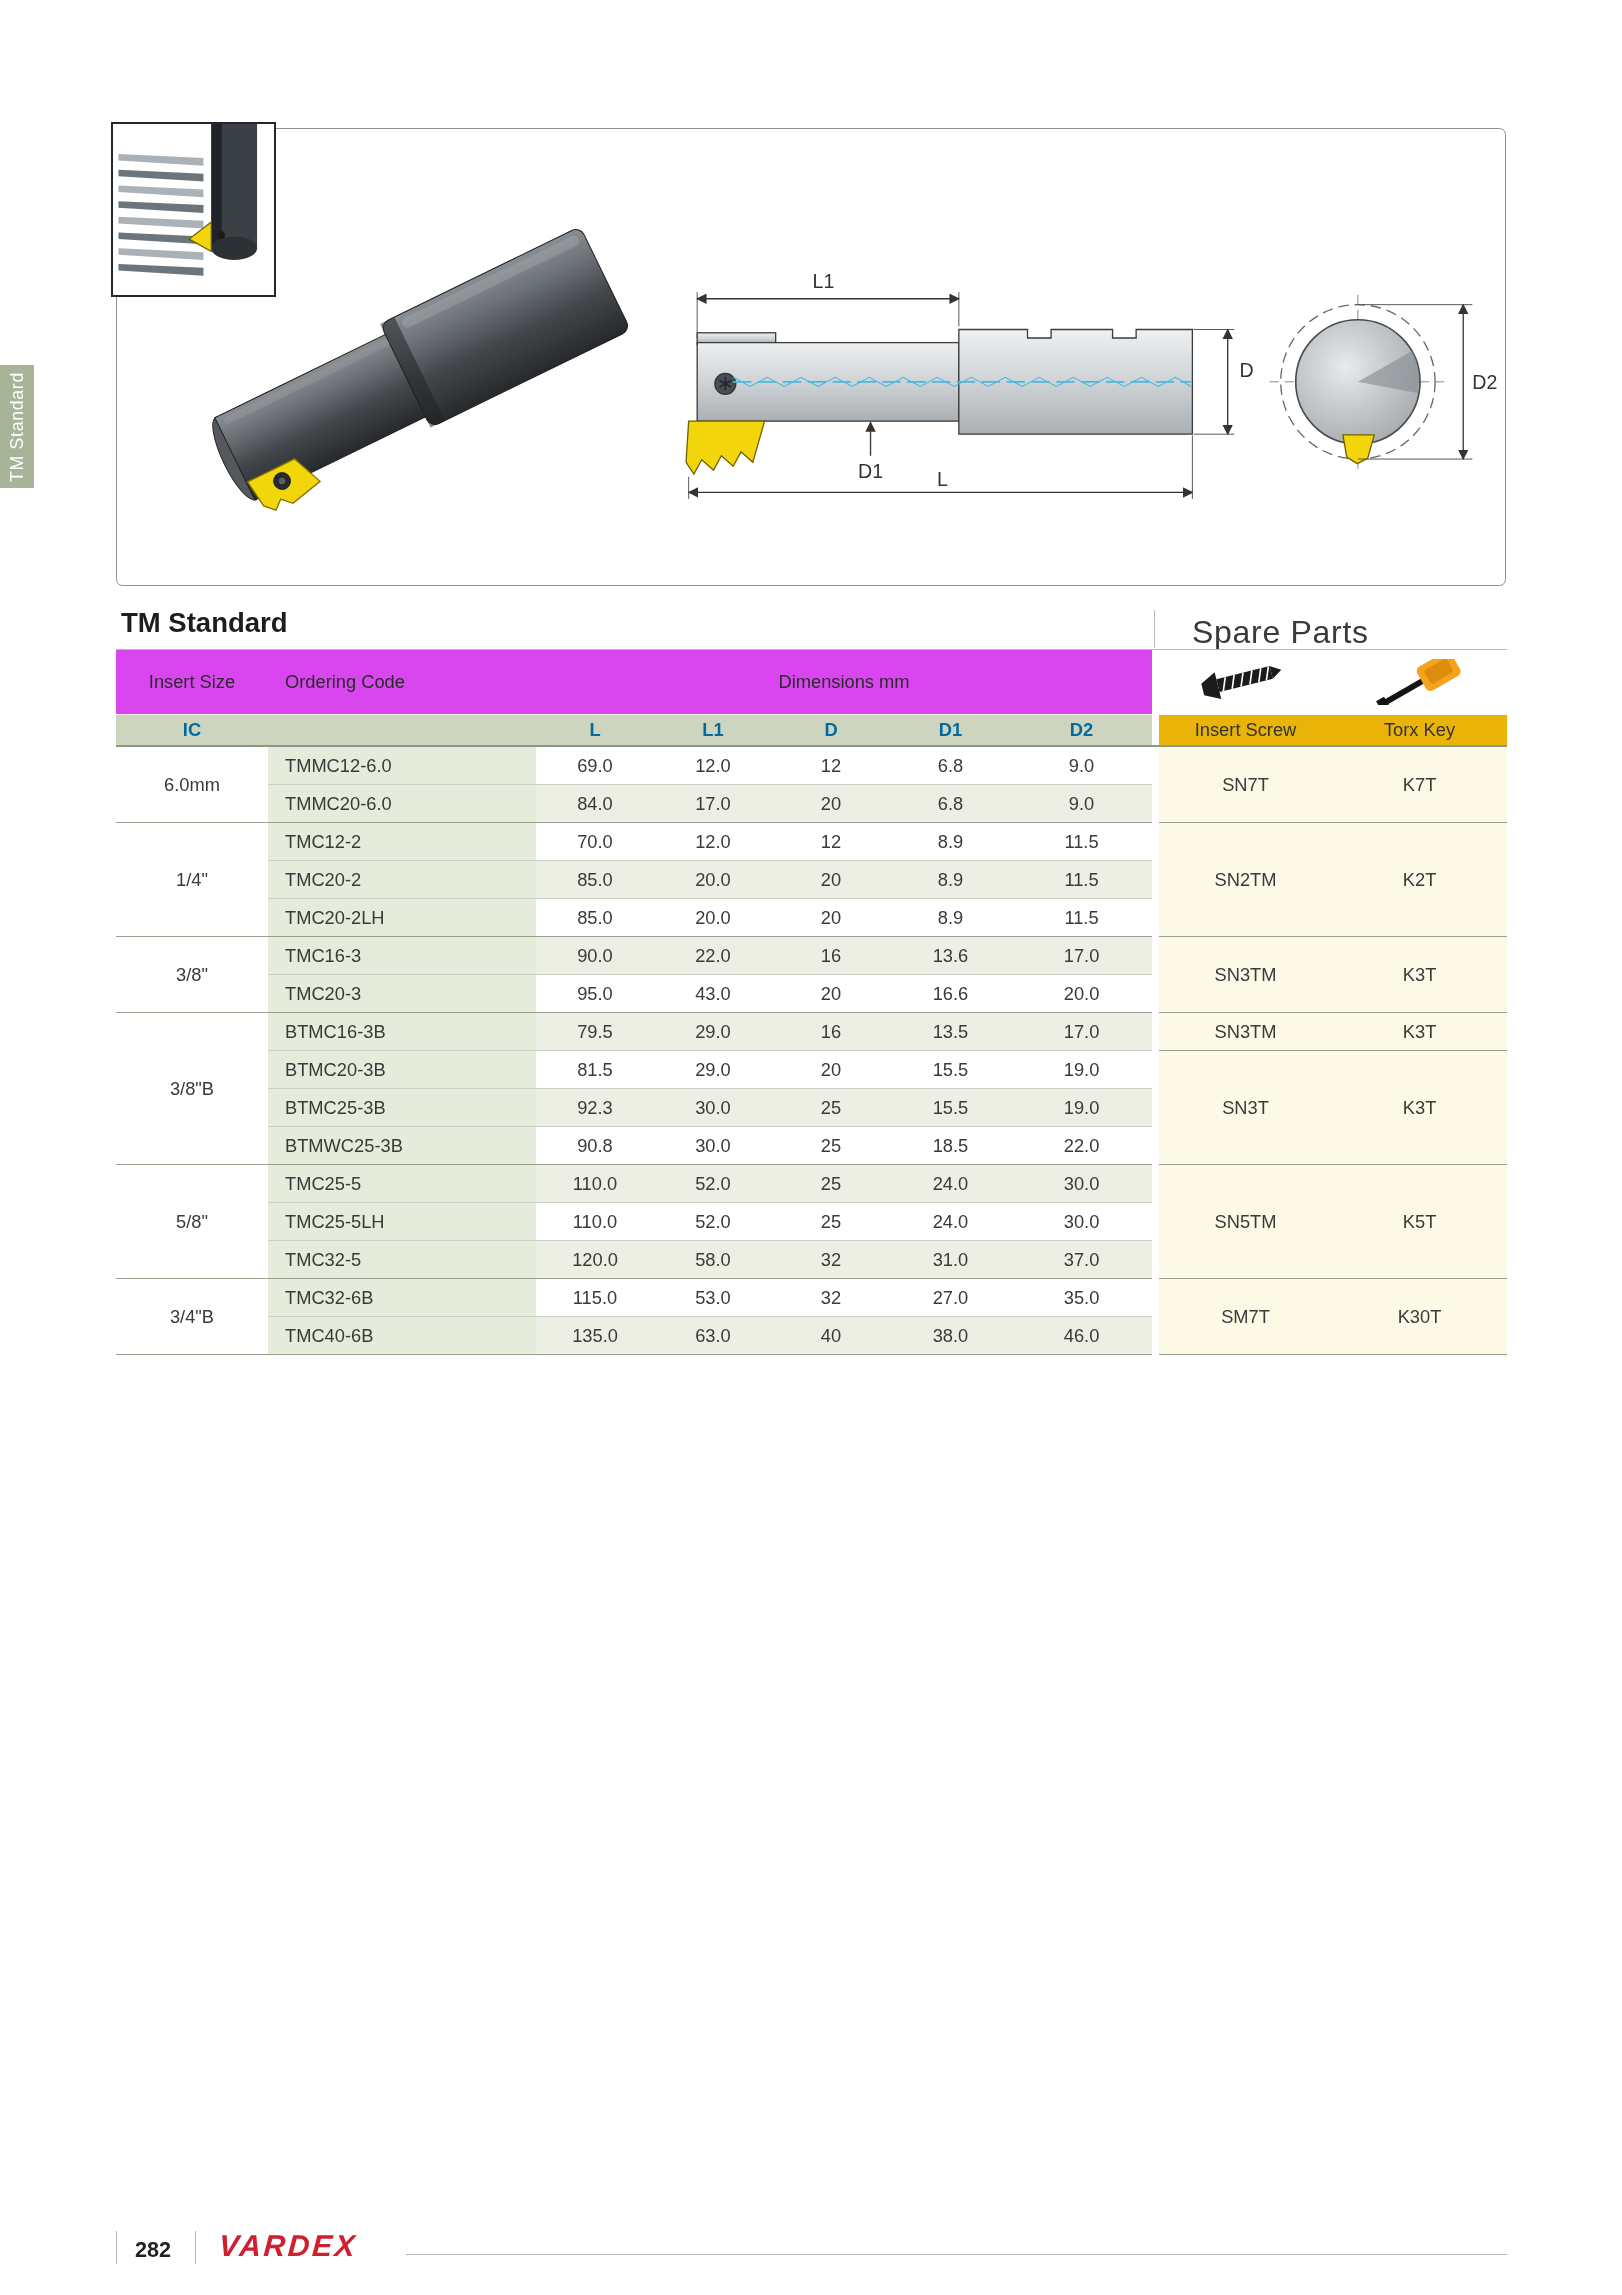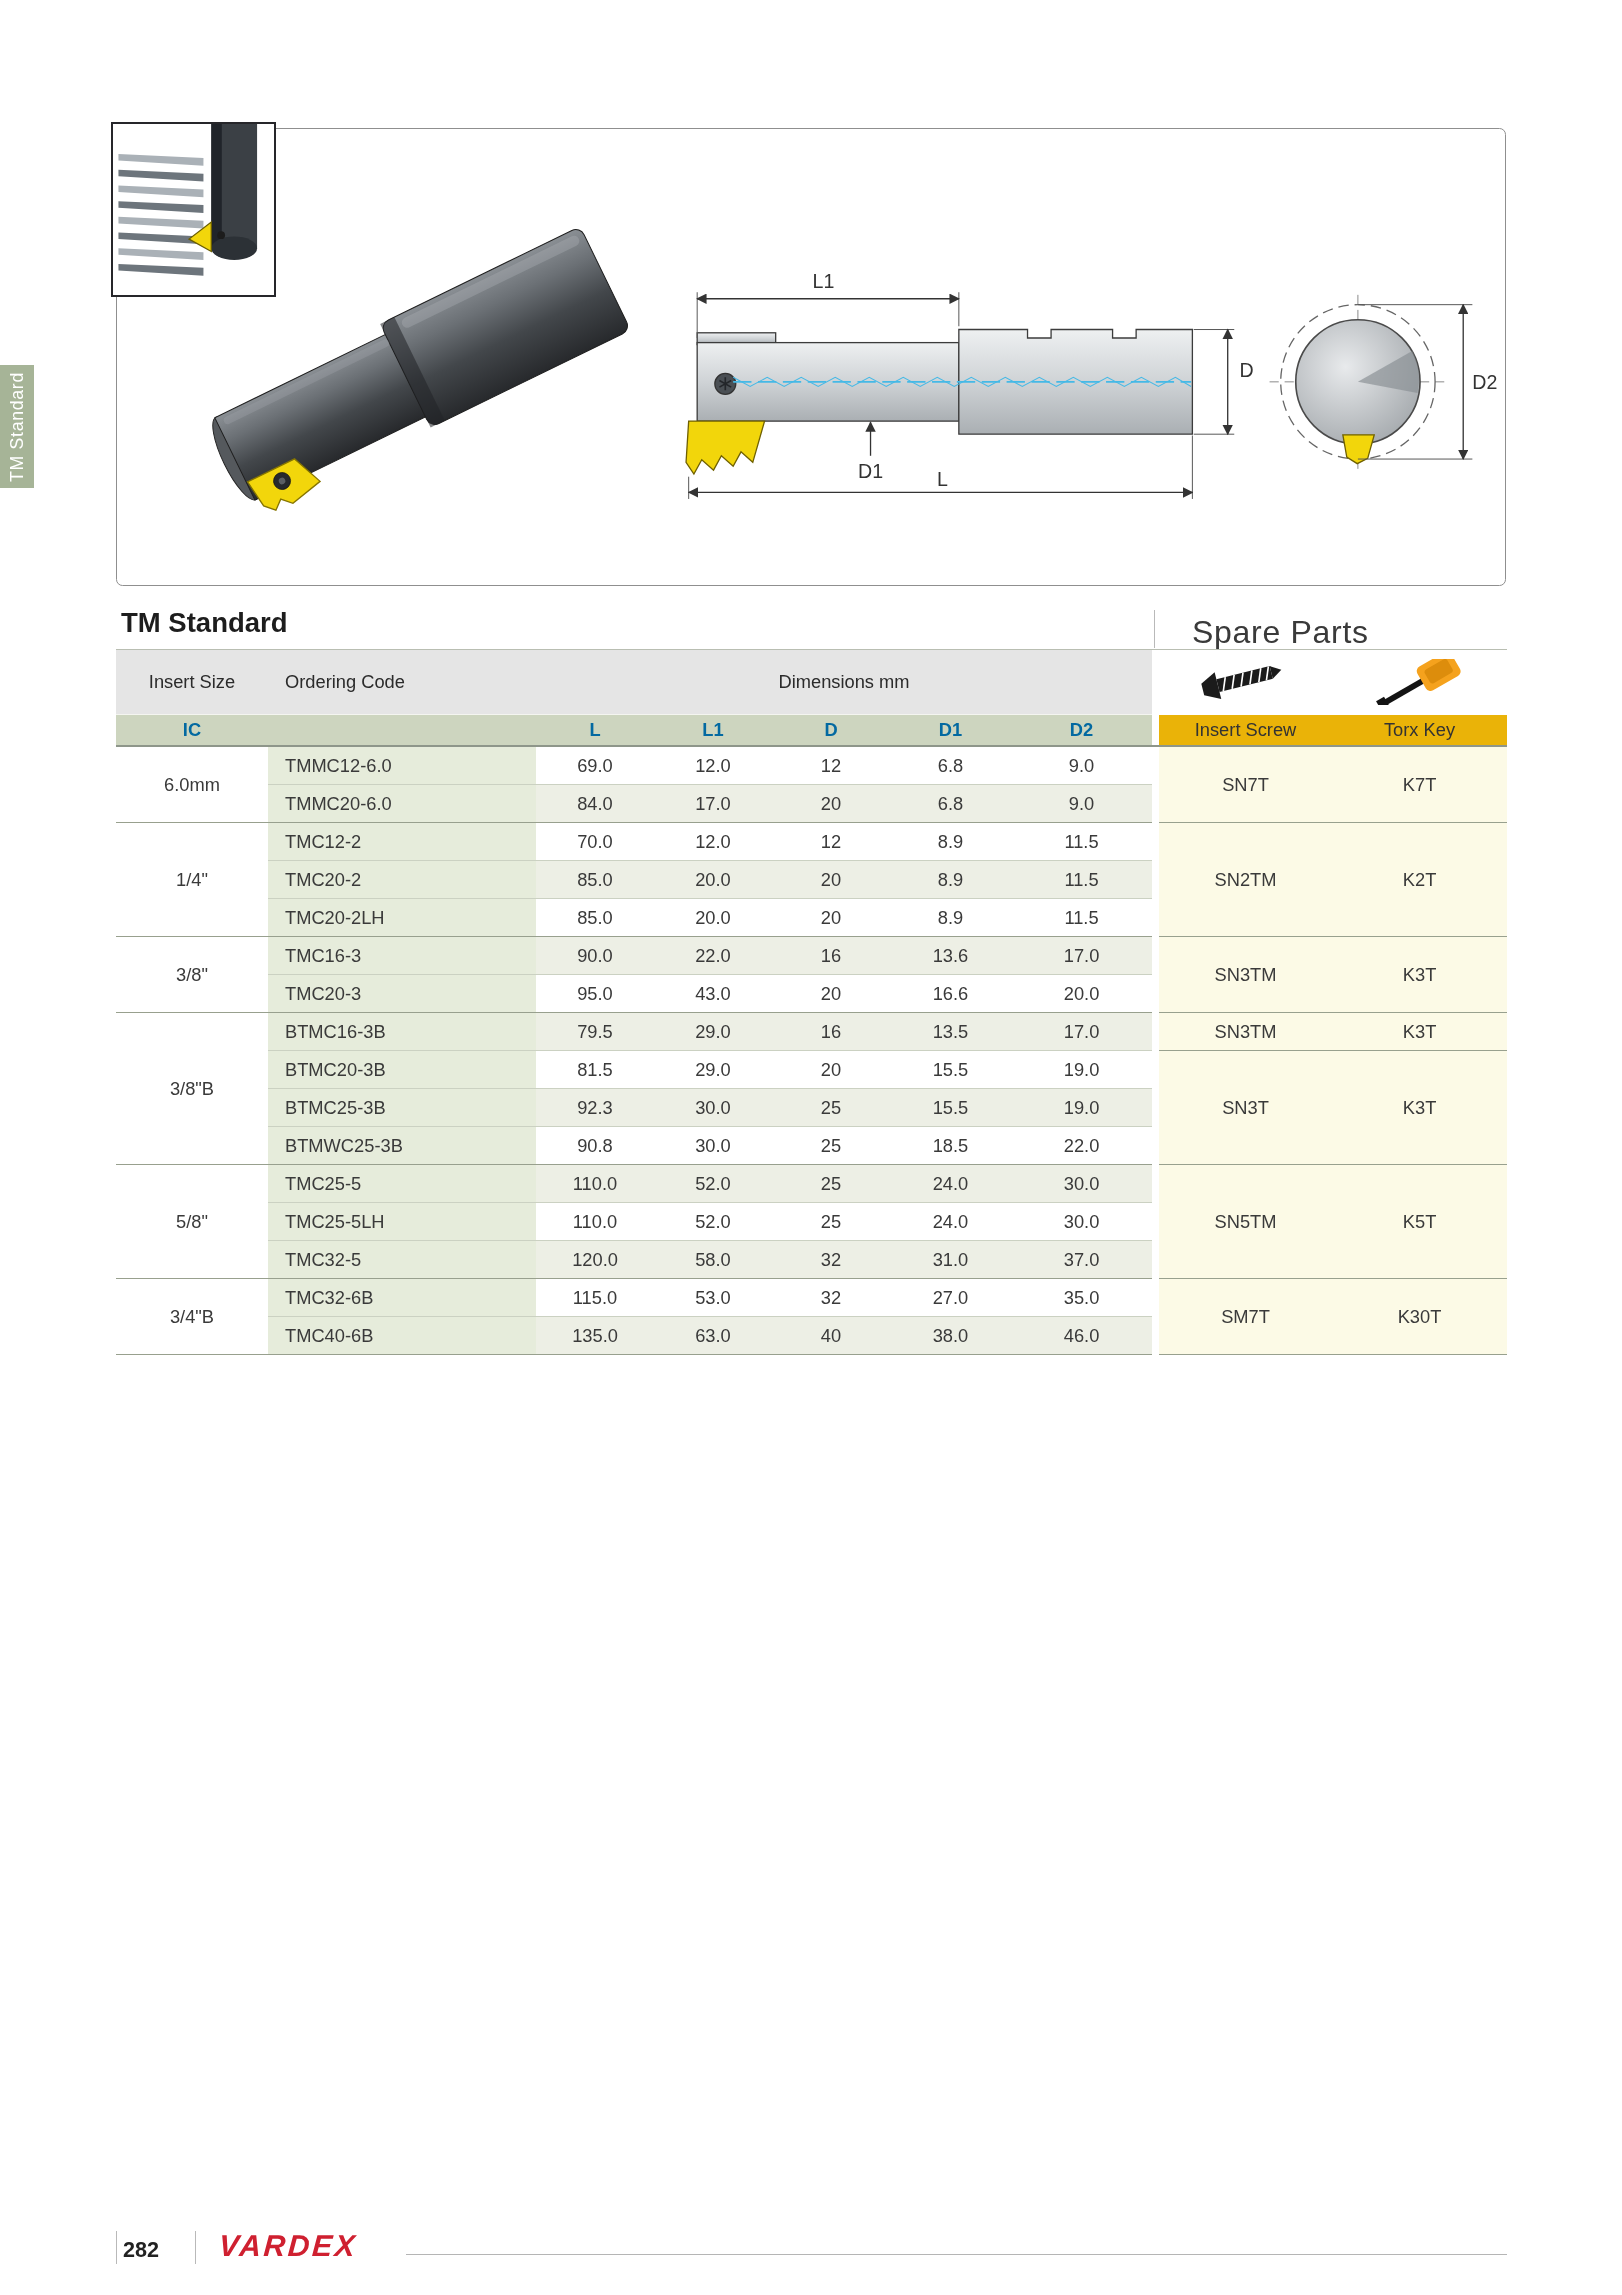--- a/index.html
+++ b/index.html
@@ -47,42 +47,42 @@
 
   
   .tm-table {
     position:absolute; left:116px; top:649px; width:1390px;
     border-collapse:collapse; table-layout:fixed;
     font-size:18.3px; color:#3a3a3a;
   }
   .tm-table th, .tm-table td { padding:0; text-align:center; vertical-align:middle; font-weight:400; }
   .tm-table td { height:37px; }
 
-  thead tr.band1 th { height:64px; background:#e5e5e5; border-top:1.3px solid #b9beb2; border-bottom:1.3px solid #f4f5f0; color:#2b2b2b; }
+  thead tr.band1 th { height:64px; background:#d946ef; border-top:1.3px solid #b9beb2; border-bottom:1.3px solid #f4f5f0; color:#2b2b2b; }
   thead tr.band1 th.h1-code { text-align:left; padding-left:17px;margin-top:21px; }
   thead tr.band1 th.h-gap  { background:#ffffff; border-bottom:none; }
   thead tr.band1 th.h-spare{ background:#ffffff; border-bottom:none; line-height:0; }
 
   thead tr.band2 th { height:30px; background:#cdd5bf; border-bottom:2px solid #8e968a; color:#0369a1; font-weight:700; }
   thead tr.band2 th.h-gap   { background:#ffffff; }
   thead tr.band2 th.h-spare { background:#eab308; font-weight:400; color:#333; }
 
   td.col-size  { background:#ffffff; border-bottom:1.3px solid #98a08e; }
   td.col-code  { background:#e6ecdb; text-align:left; padding-left:17px; border-bottom:0.7px solid #cbd1c2; }
   td.col-dim   { border-bottom:0.7px solid #cbd1c2; }
   tr.even td.col-dim { background:#ffffff; }
   tr.odd  td.col-dim { background:#edefe5; }
   tr.group-end td.col-dim, tr.group-end td.col-code { border-bottom:1.3px solid #98a08e; }
   td.col-gap   { background:#ffffff; border:none; }
   td.col-spare { background:#fcfae6; border-bottom:1.3px solid #98a08e; }
 
   
   .footer-bar  { position:absolute; width:1.3px; height:33px; background:#b9b9b9; top:2231px; }
   .fb1 { left:116px; } .fb2 { left:195px; }
-  .page-number { position:absolute; left:123px; top:2237px; font-size:21.6px; font-weight:700; color:#222; }
+  .page-number { position:absolute; left:135px; top:2237px; font-size:21.6px; font-weight:700; color:#222; }
   .brand-logo  {
     position:absolute; left:219px; top:2229px; font-size:30px; font-weight:800;
     font-style:italic; color:#cf2030; letter-spacing:2.6px; transform:skewX(-4deg);
   }
   .footer-rule { position:absolute; left:406px; top:2254px; width:1101px; height:1.3px; background:#b5b5b5; }
 
   svg text { font-family:"Liberation Sans", sans-serif; font-size:30px; fill:#333; }
 </style>
 </head>
 <body>

